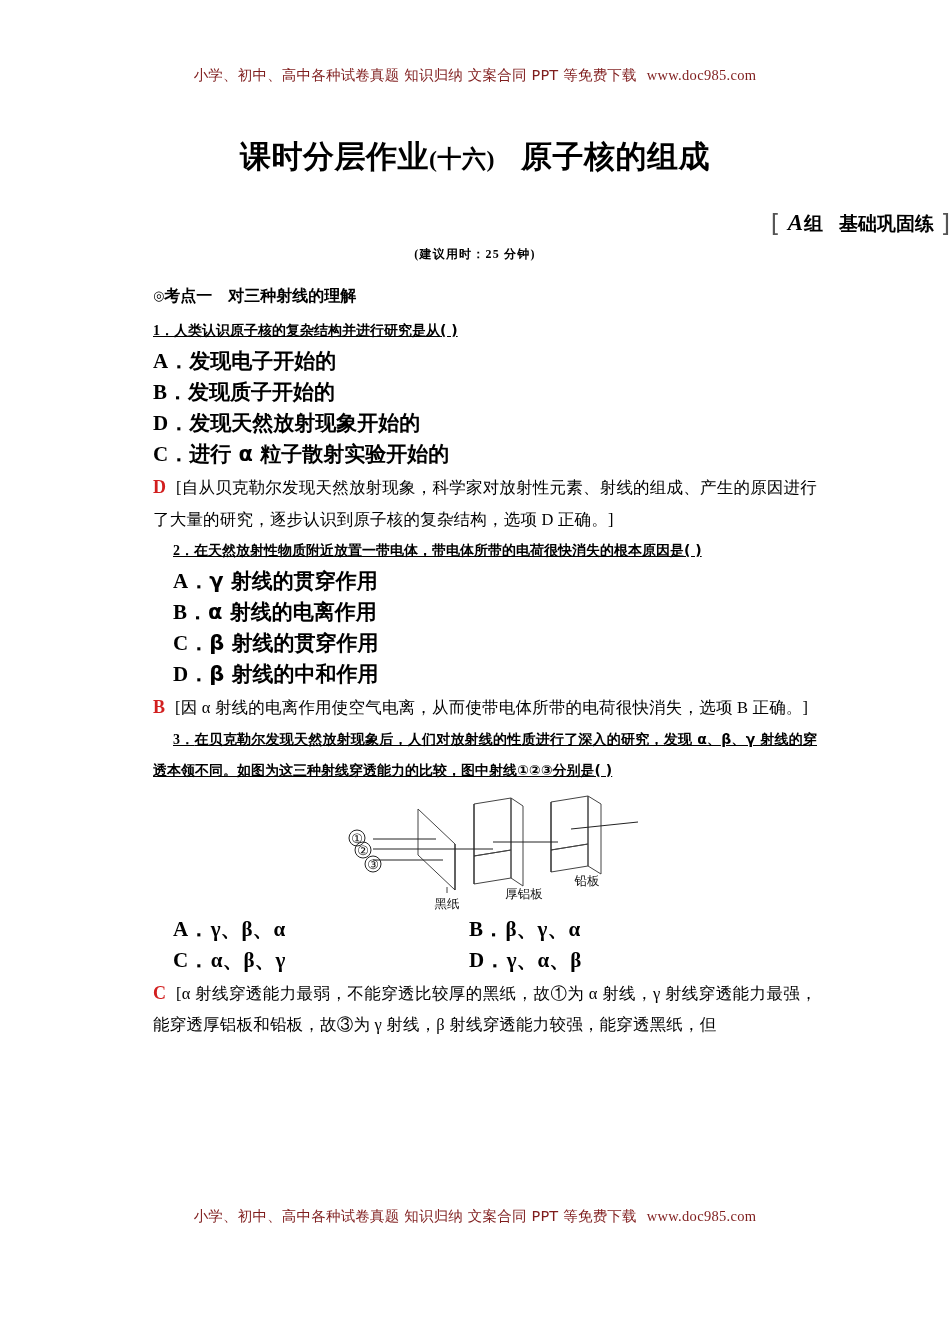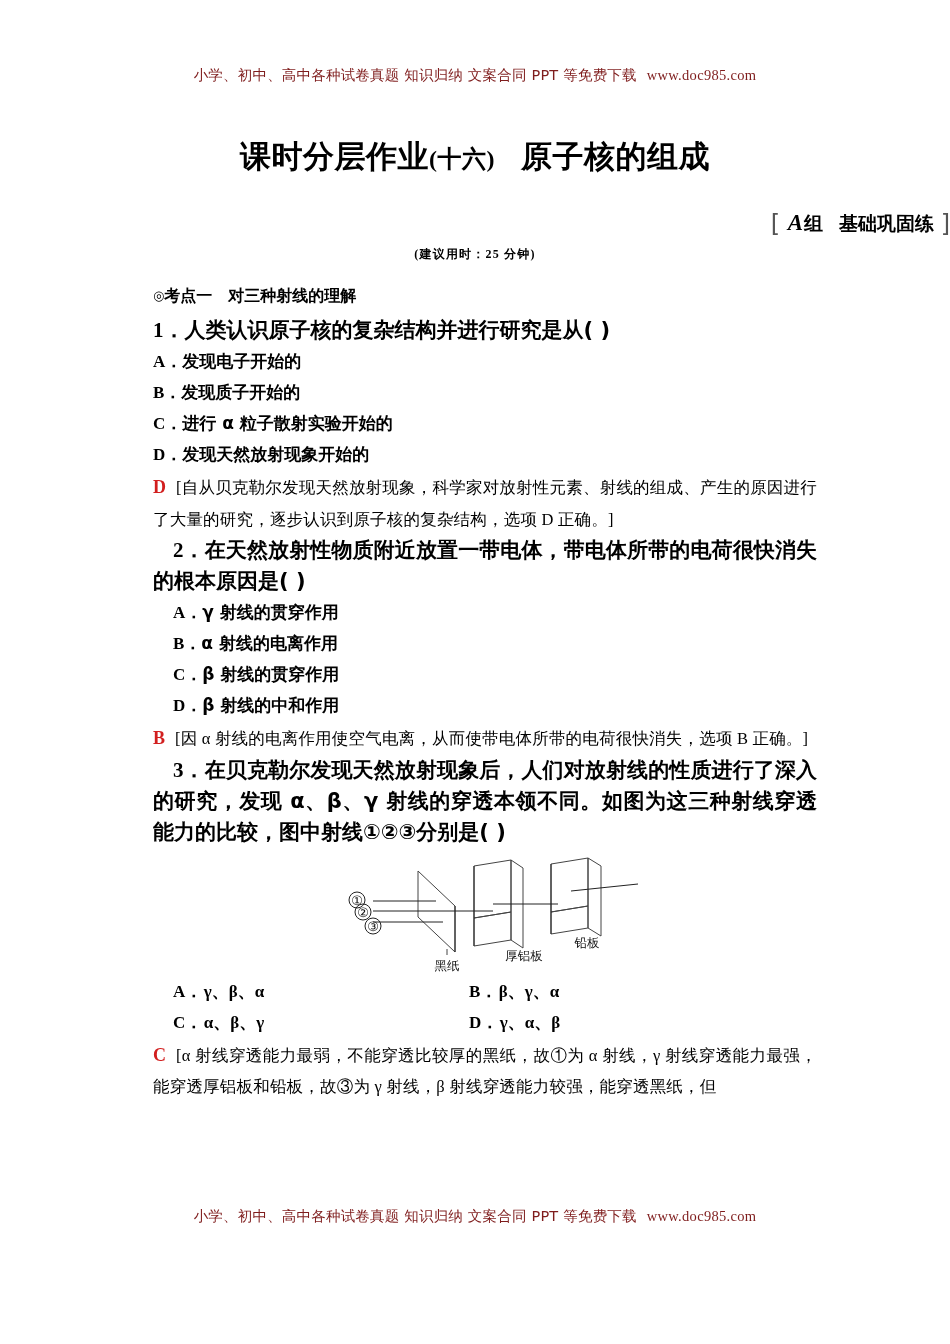--- a/index.html
+++ b/index.html
@@ -121,36 +121,37 @@
   .kaodian .dot {
     font-size: 13px;
     position: relative;
     top: -1px;
   }
   .kaodian .kgap { display: inline-block; width: 16px; }
 
   .q {
     font-family: "DejaVu Sans", "Liberation Sans", sans-serif;
     font-weight: bold;
-    font-size: 21px;
+    font-size: 14px;
     line-height: 31px;
     margin: 0;
     text-align: justify;
     text-justify: inter-ideograph;
+    text-decoration: underline;
   }
   .q .qn {
     font-family: "Liberation Serif", serif;
     font-weight: bold;
   }
   .q-indent { text-indent: 20px; }
 
   .opt {
     font-family: "DejaVu Sans", "Liberation Sans", sans-serif;
     font-weight: bold;
-    font-size: 17px;
+    font-size: 21px;
     line-height: 31px;
     margin: 0;
     white-space: nowrap;
   }
   .opt .ol {
     font-family: "Liberation Serif", serif;
     font-weight: bold;
   }
   .opt-indent { padding-left: 20px; }
 
@@ -235,24 +236,24 @@
     <p class="q">
       <span class="qn">1．</span><span>人类认识原子核的复杂结构并进行研究是从(        )</span>
     </p>
     <p class="opt">
       <span class="ol">A．</span><span>发现电子开始的</span>
     </p>
     <p class="opt">
       <span class="ol">B．</span><span>发现质子开始的</span>
     </p>
     <p class="opt">
+      <span class="ol">D．</span><span>发现天然放射现象开始的</span>
+    </p>
+    <p class="opt">
       <span class="ol">C．</span><span>进行 α 粒子散射实验开始的</span>
-    </p>
-    <p class="opt">
-      <span class="ol">D．</span><span>发现天然放射现象开始的</span>
     </p>
     <p class="ans">
       <span class="letter" style="color: rgb(210, 31, 31);">D</span><span class="exp">[自从贝克勒尔发现天然放射现象，科学家对放射性元素、射线的组成、产生的原因进行了大量的研究，逐步认识到原子核的复杂结构，选项 D 正确。]</span>
     </p>
 
     <p class="q q-indent">
       <span class="qn">2．</span><span>在天然放射性物质附近放置一带电体，带电体所带的电荷很快消失的根本原因是(       )</span>
     </p>
     <p class="opt opt-indent">
       <span class="ol">A．</span><span>γ 射线的贯穿作用</span>

